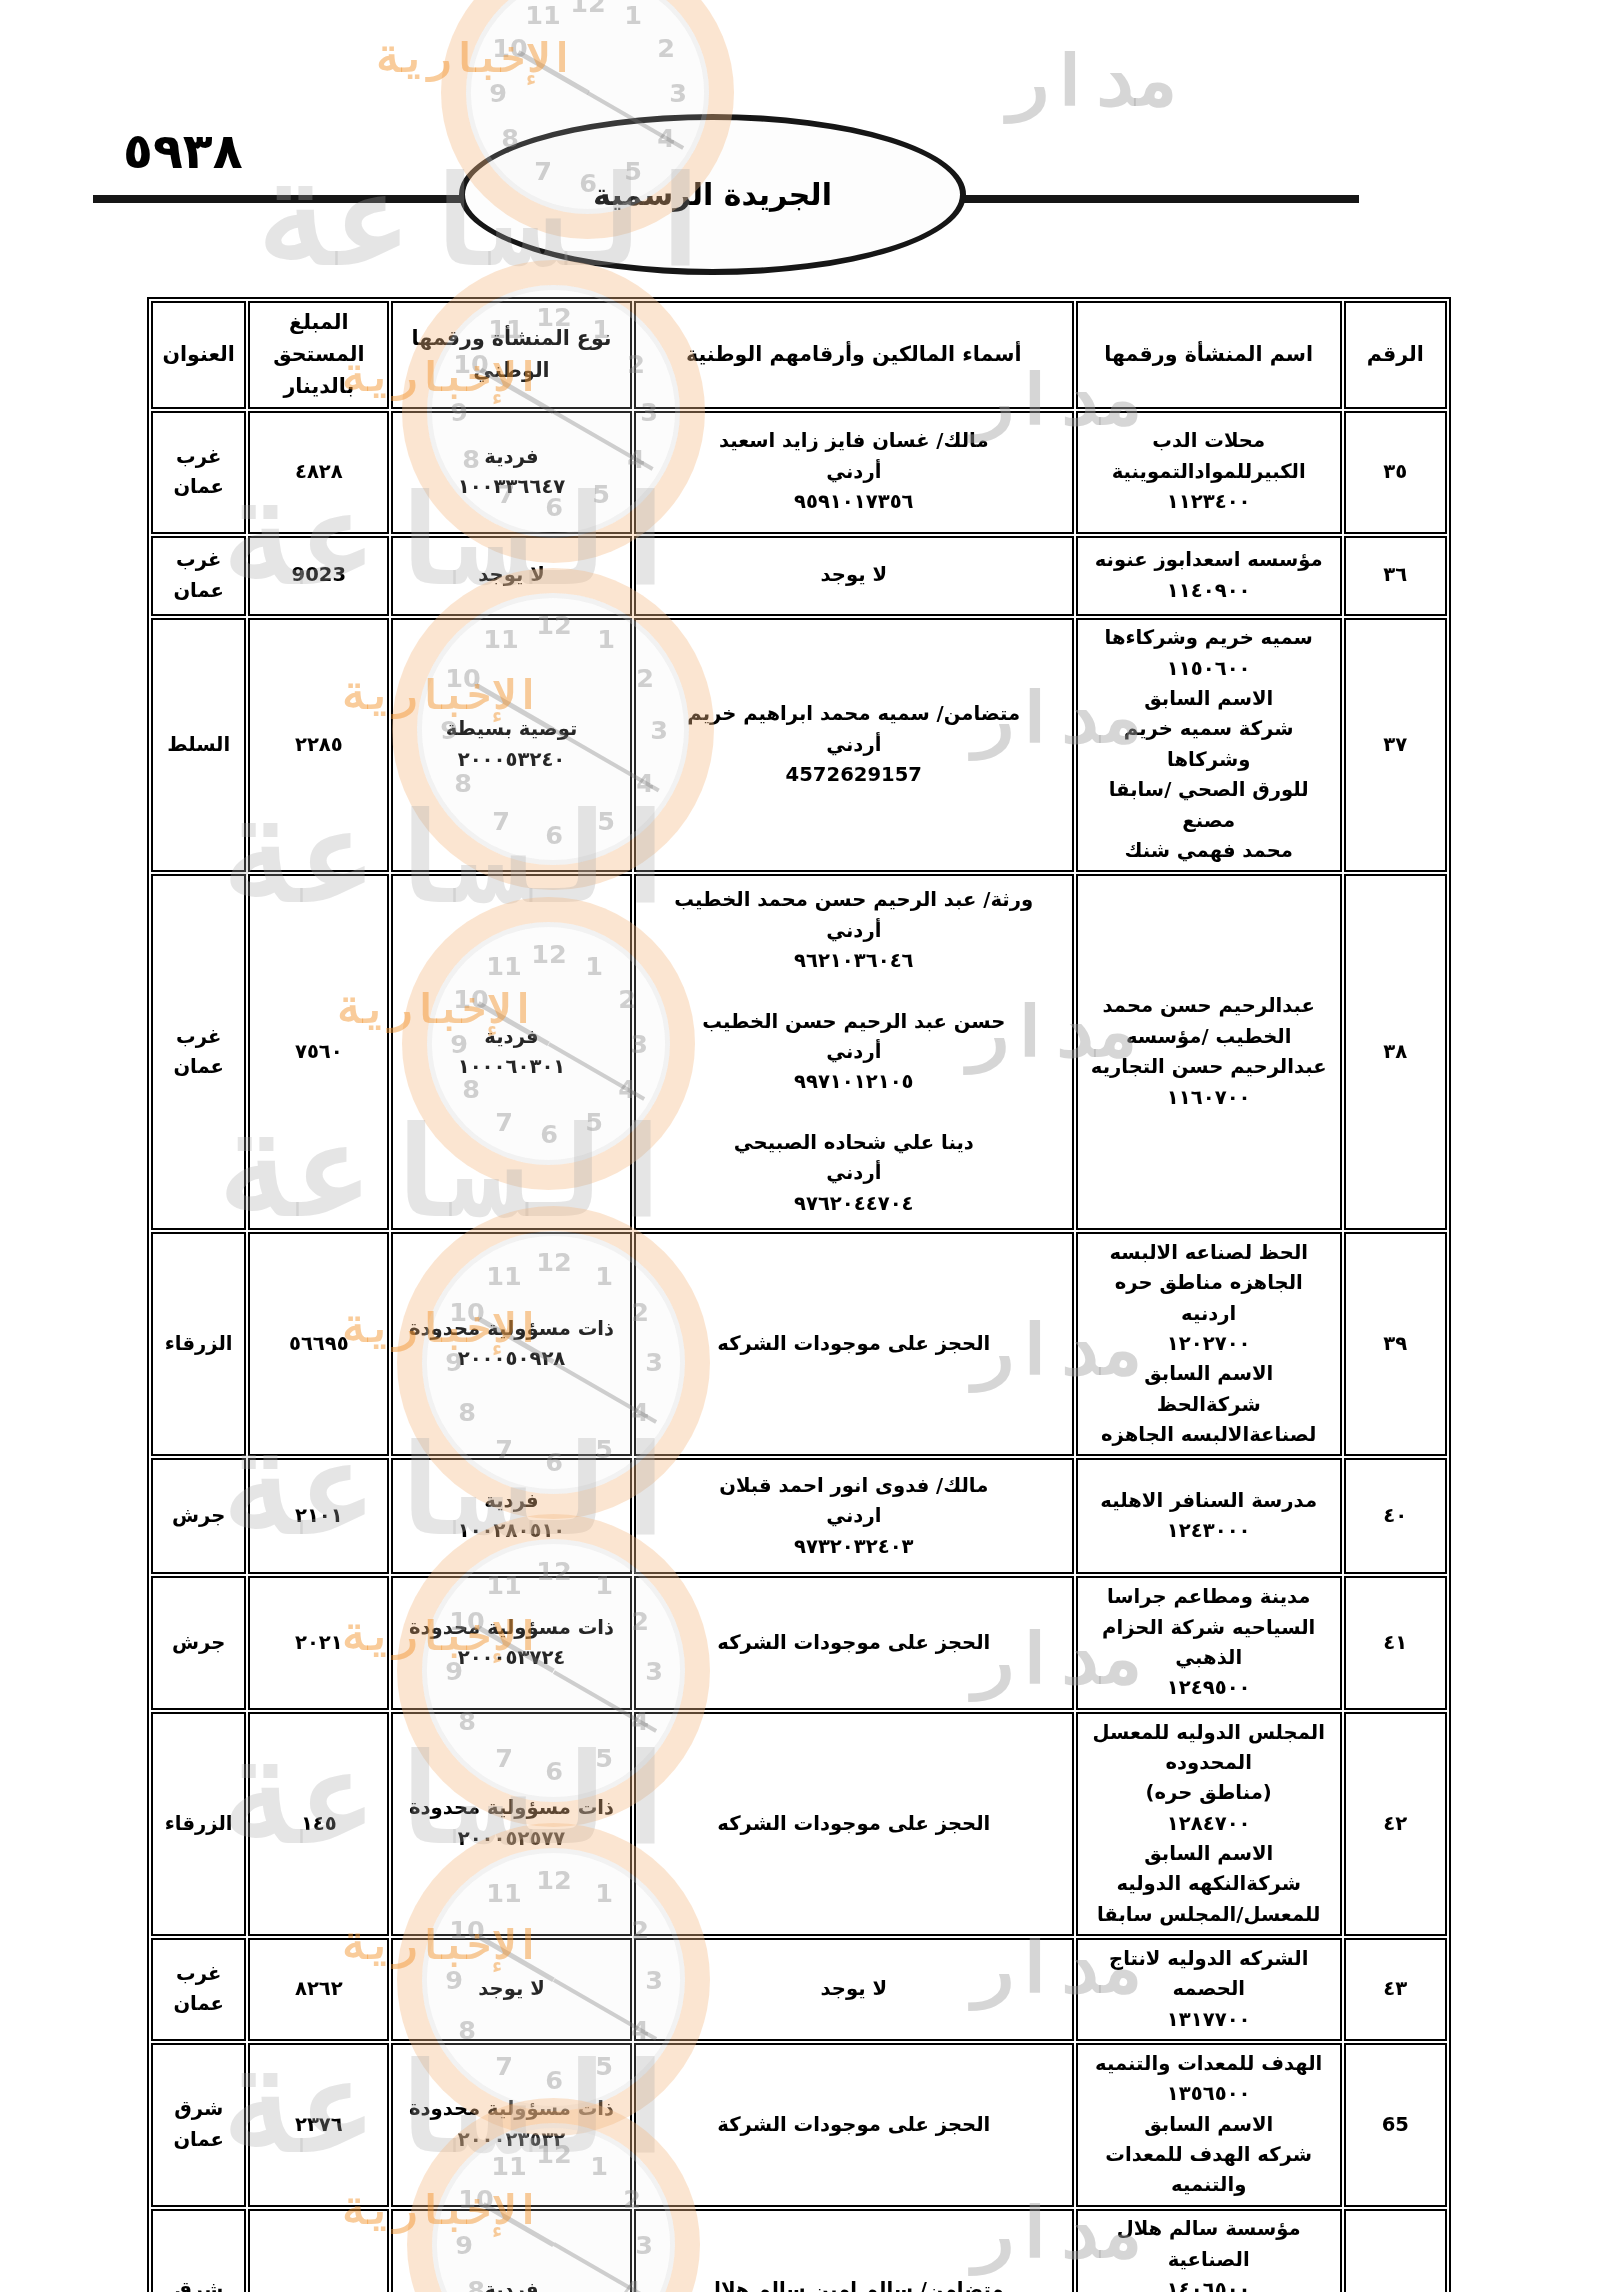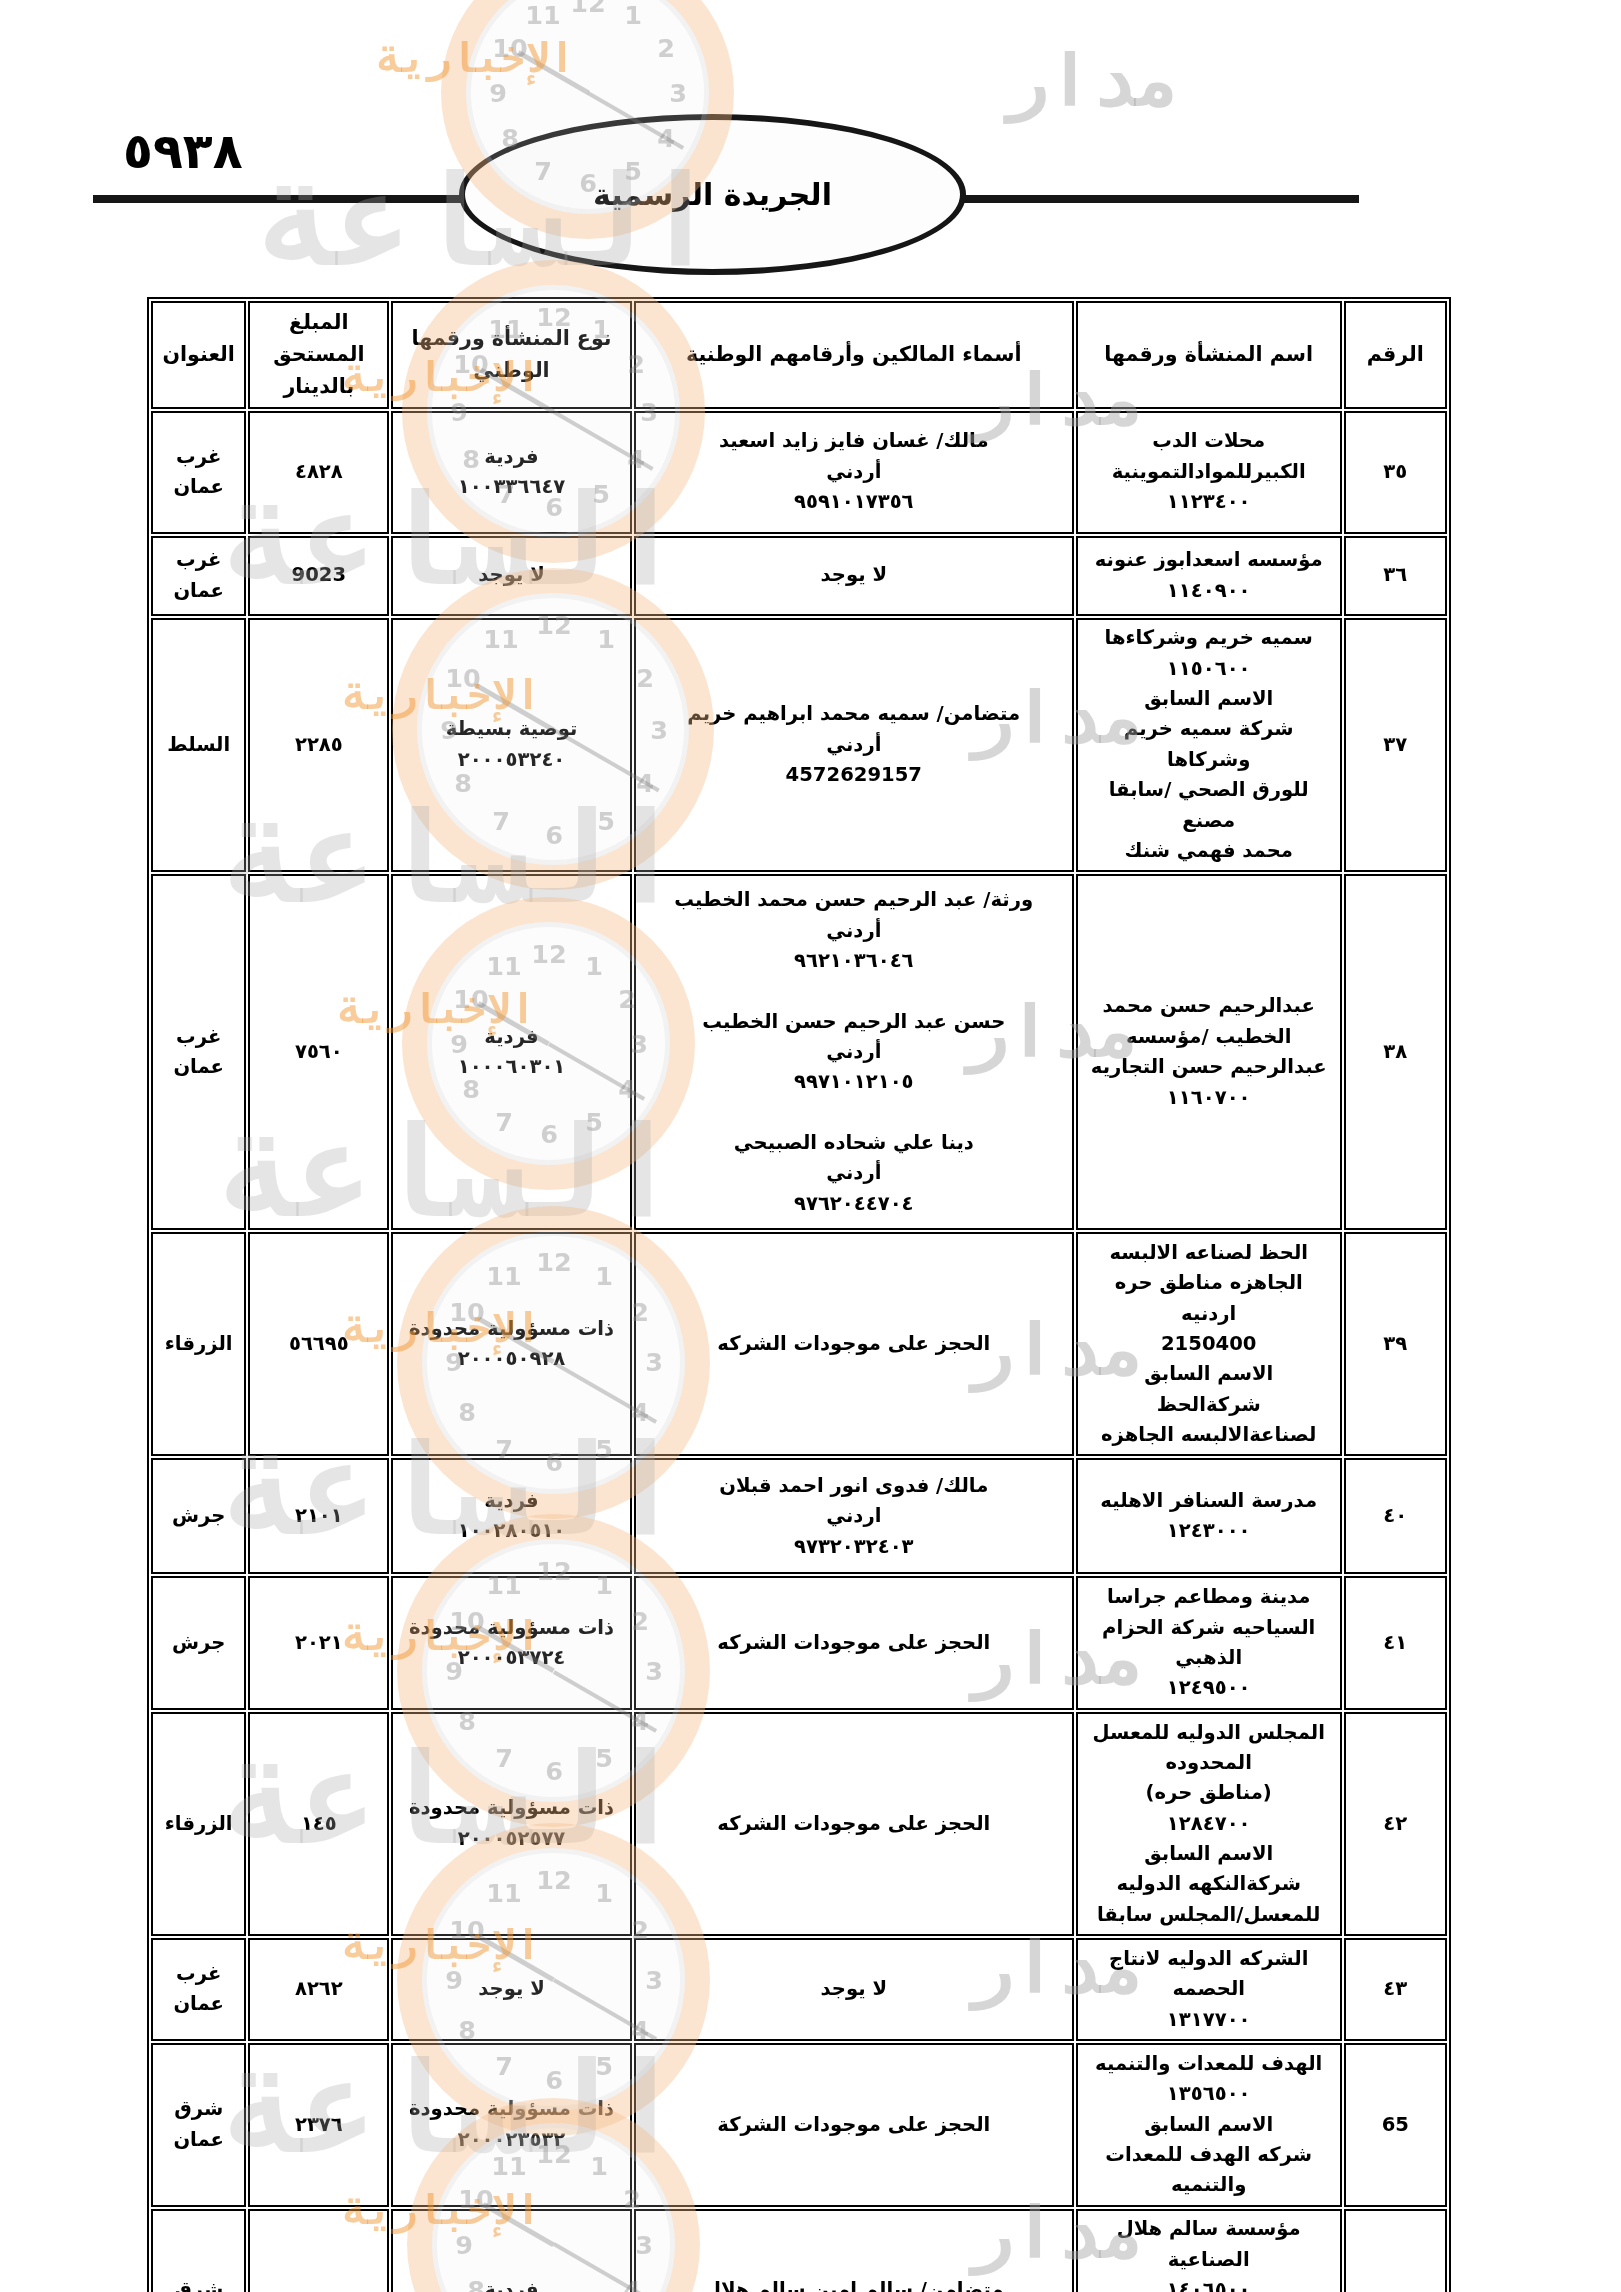--- a/index.html
+++ b/index.html
@@ -200,21 +200,21 @@
 ١٠٠٠٦٠٣٠١</td>
           <td>٧٥٦٠</td>
           <td>غرب
 عمان</td>
         </tr>
         <tr style="height: 196px;">
           <td>٣٩</td>
           <td>الحظ لصناعه الالبسه
 الجاهزه مناطق حره
 اردنيه
-2150400
+١٢٠٢٧٠٠
 الاسم السابق
 شركةالحظ
 لصناعةالالبسه الجاهزه</td>
           <td>الحجز على موجودات الشركه</td>
           <td>ذات مسؤولية محدودة
 ٢٠٠٠٥٠٩٢٨</td>
           <td>٥٦٦٩٥</td>
           <td>الزرقاء</td>
         </tr>
         <tr style="height: 116px;">

